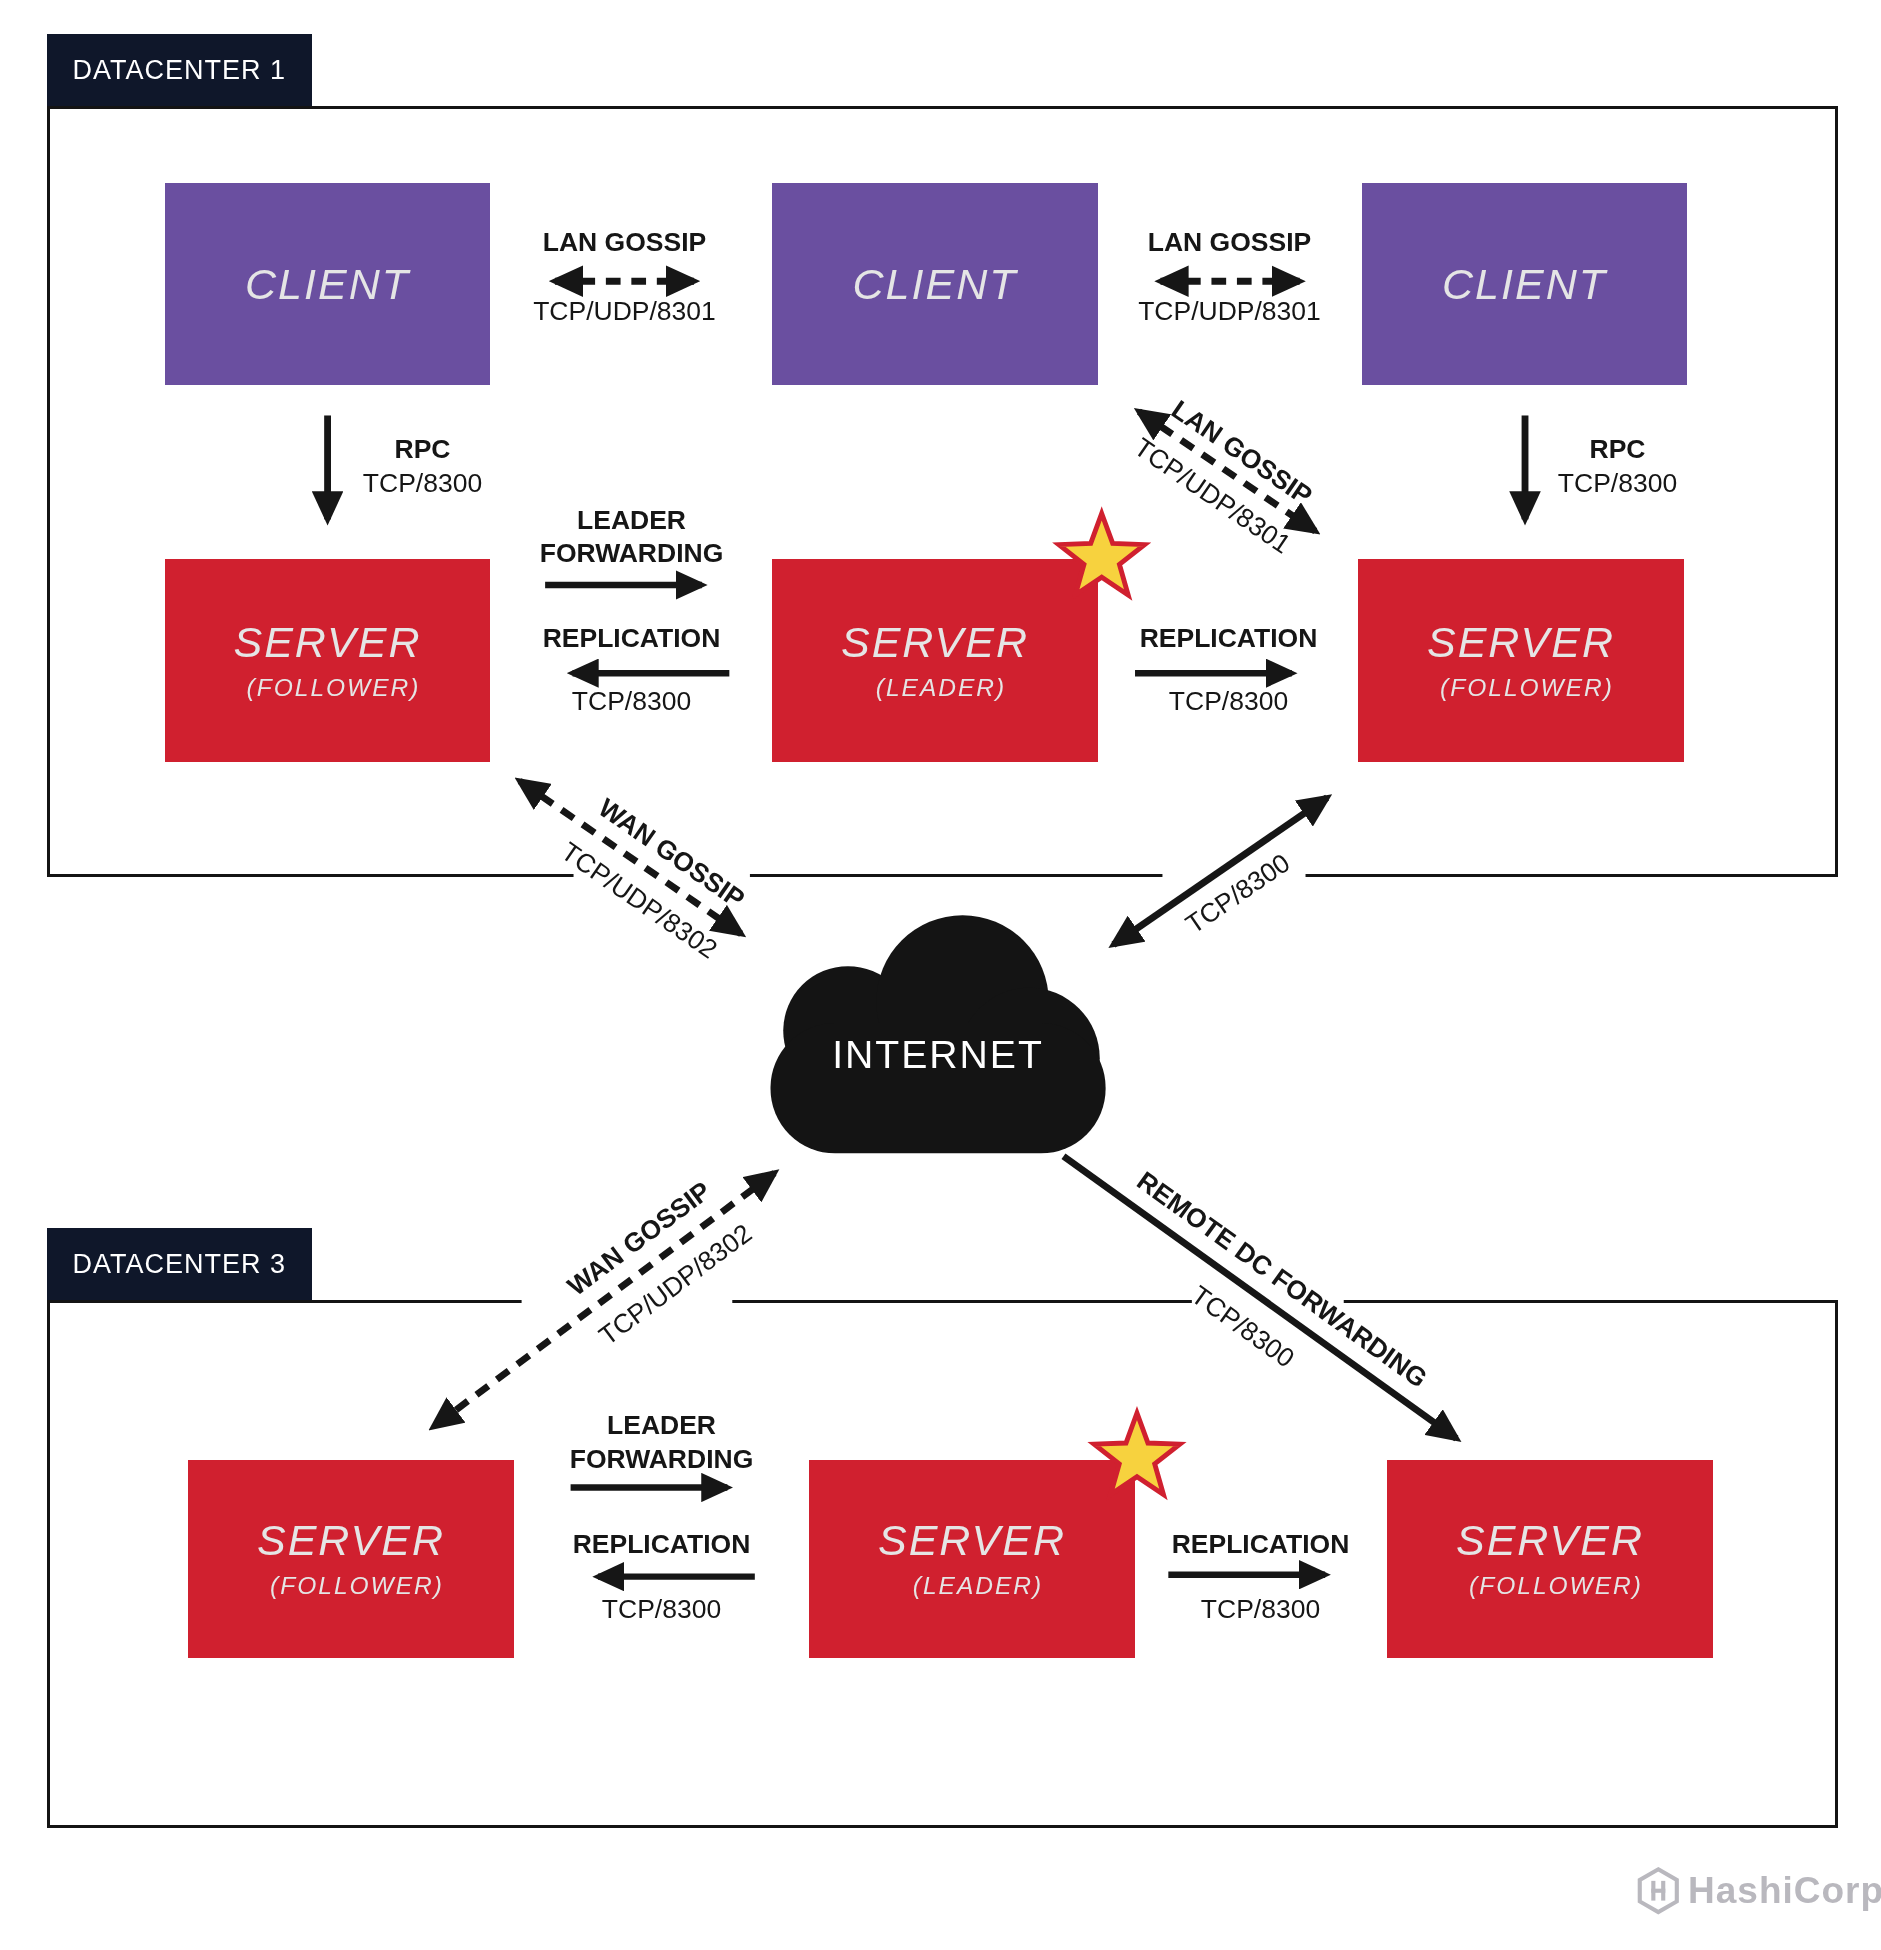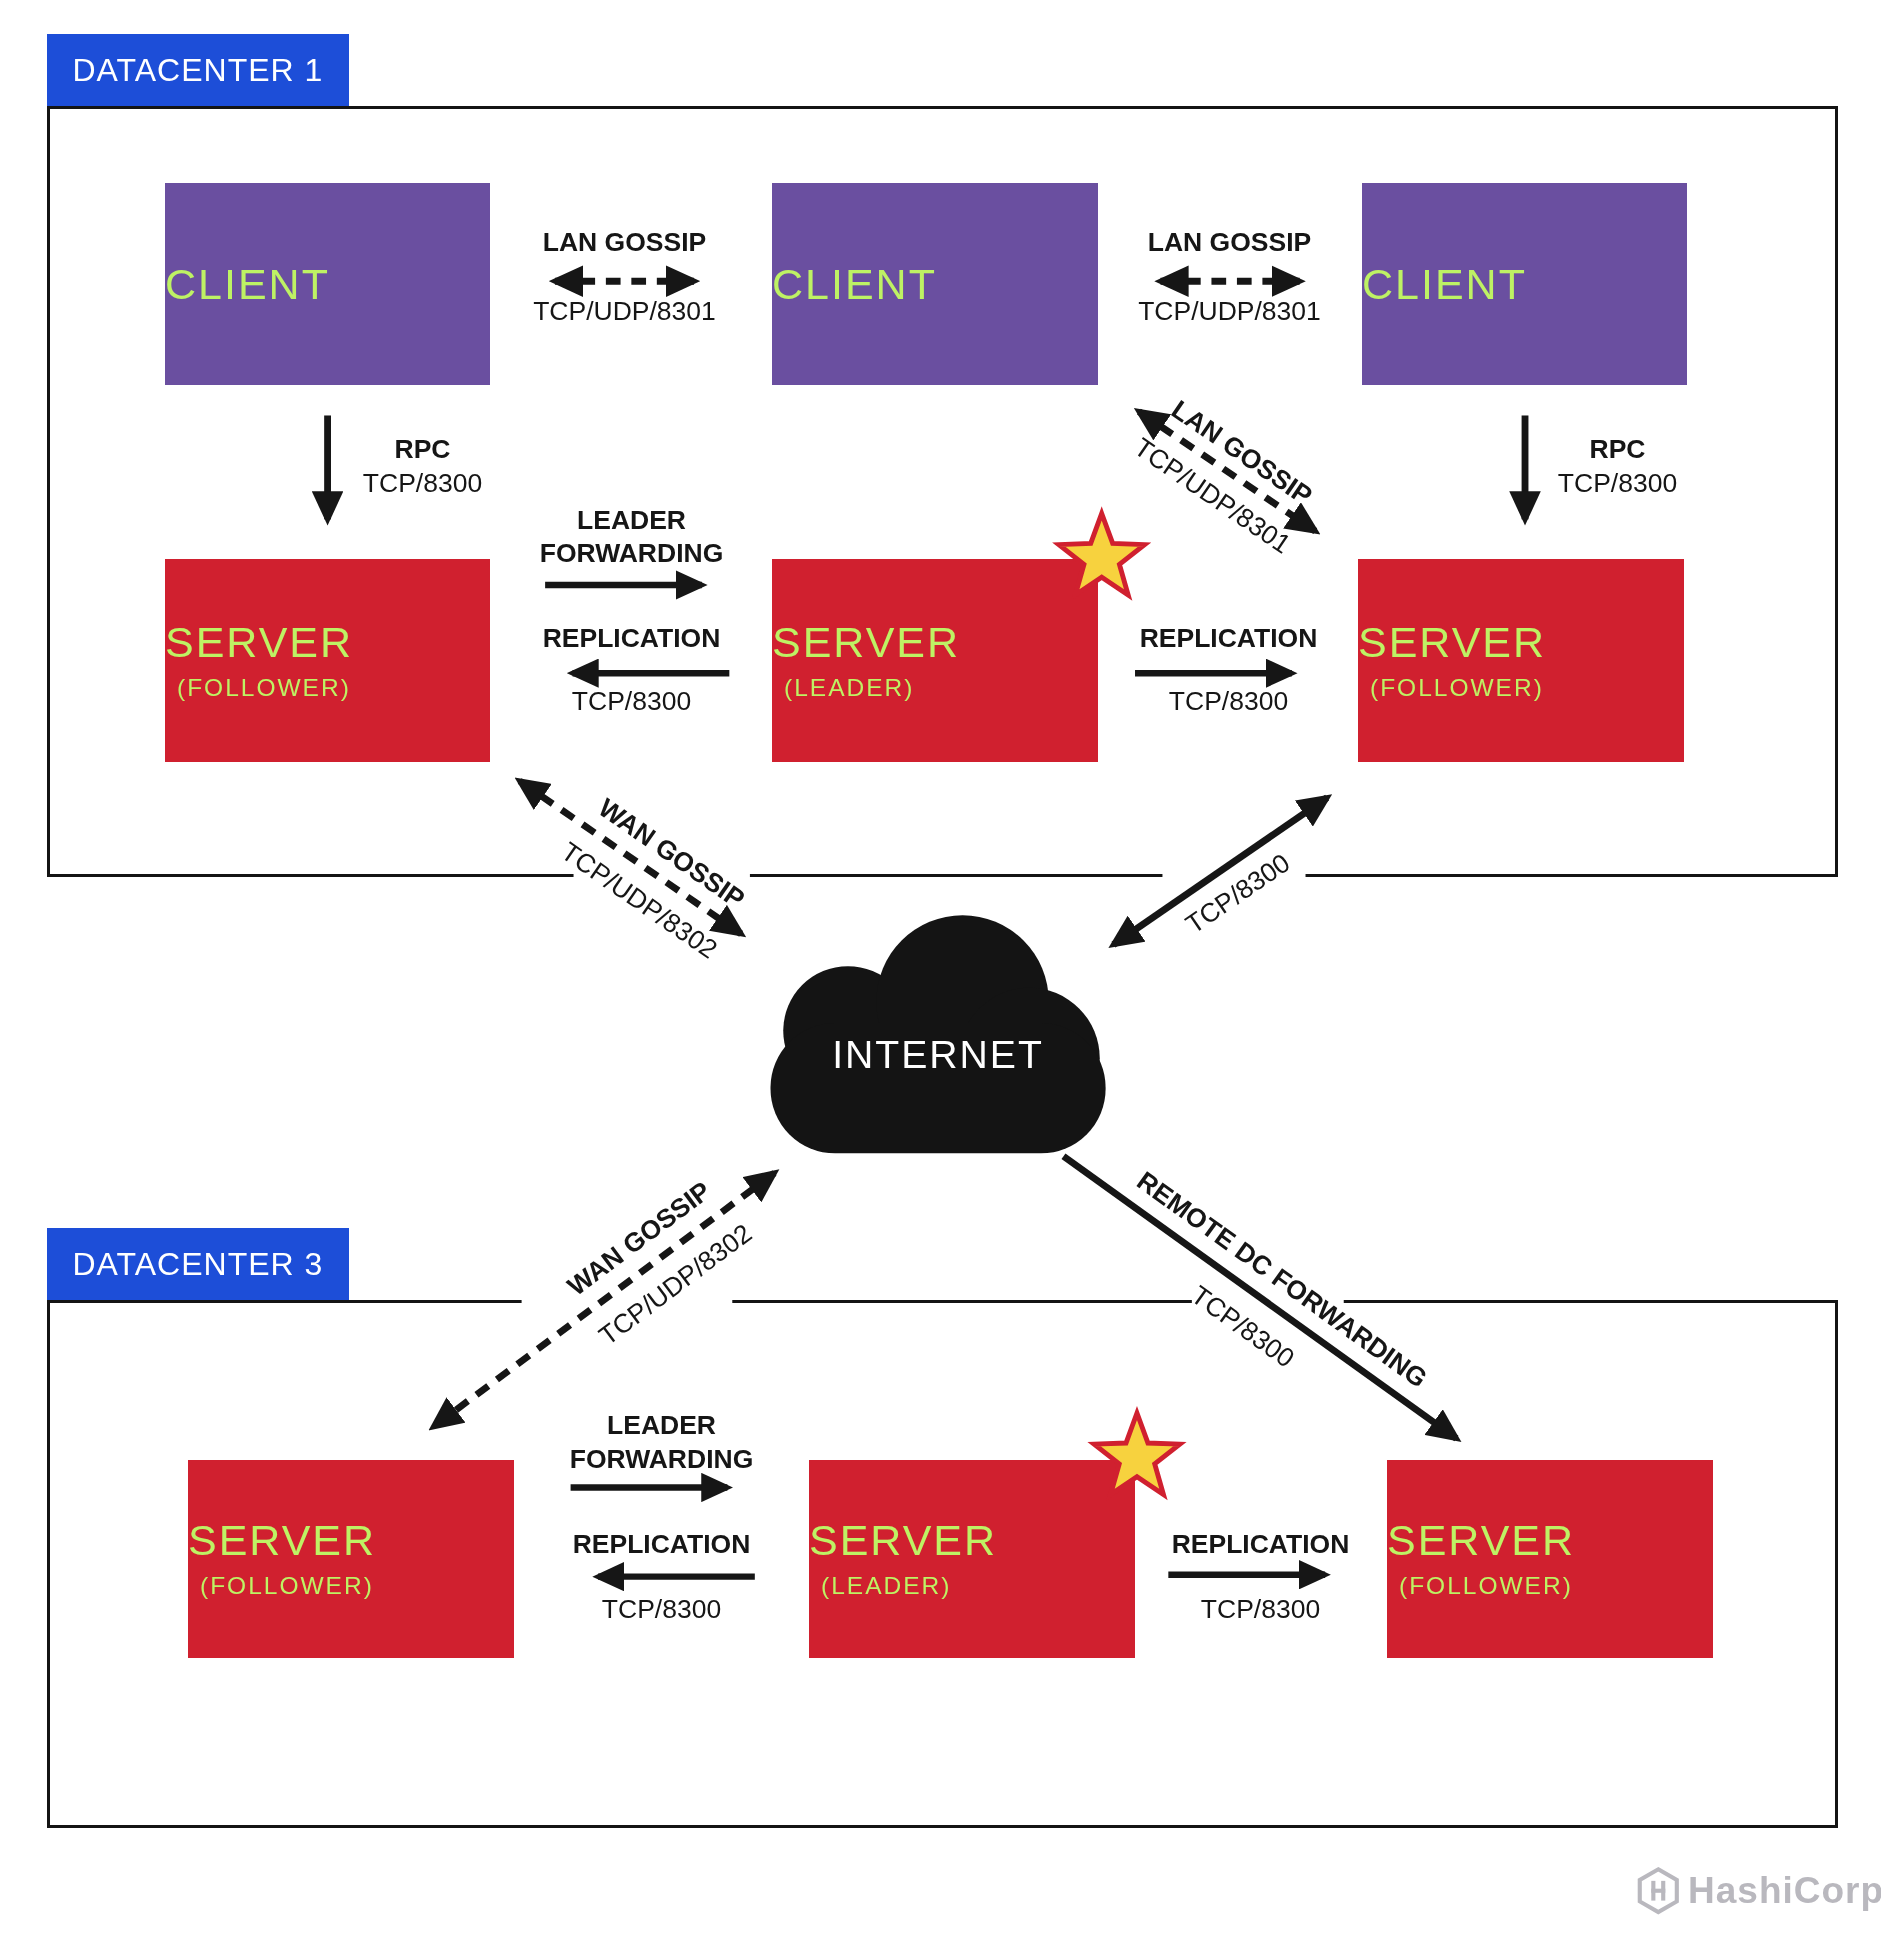--- a/index.html
+++ b/index.html
@@ -3,24 +3,24 @@
 <meta charset="utf-8">
 <style>
   :root{
     --client:#6a4fa0; --server:#d0202f; --ink:#161616;
     --star-fill:#f7d23e; --logo-gray:#b9b8be;
   }
   html,body{margin:0;padding:0;background:#fff;}
   .stage{position:relative;width:1882px;height:1950px;background:#fff;overflow:hidden;
          font-family:"Liberation Sans",sans-serif;color:var(--ink);}
   .dc-box{position:absolute;border:3.9px solid #141414;z-index:1;box-sizing:border-box;}
-  .dc-label{position:absolute;z-index:2;background:#1d4ed8;color:#fff;height:72px;line-height:72px;
-            padding:0 25.5px;font-size:32px;letter-spacing:1px;white-space:nowrap;}
-  .node{position:absolute;z-index:1;display:flex;flex-direction:column;align-items:flex-start;
-        justify-content:center;color:#bef264;text-align:center;}
+  .dc-label{position:absolute;z-index:2;background:#0f172a;color:#fff;height:72px;line-height:72px;
+            padding:0 25.5px;font-size:27px;letter-spacing:1px;white-space:nowrap;}
+  .node{position:absolute;z-index:1;display:flex;flex-direction:column;align-items:center;
+        justify-content:center;color:#e5e5e5;text-align:center;font-style:italic;}
   .node .t1{font-size:43px;letter-spacing:2px;line-height:1;}
   .node .t2{font-size:24.5px;letter-spacing:2px;margin-top:11.8px;line-height:1;margin-left:12px;}
   .client{background:var(--client);}
   .server{background:var(--server);}
   .lbl{position:absolute;z-index:10;width:235px;text-align:center;font-size:26.5px;line-height:1.1;
        white-space:nowrap;}
   .b{font-weight:700;}
   svg.overlay{position:absolute;left:0;top:0;z-index:5;pointer-events:none;}
   .arrow{stroke:#161616;fill:none;}
   .svgtxt{fill:#161616;font-family:"Liberation Sans",sans-serif;font-size:27px;}

